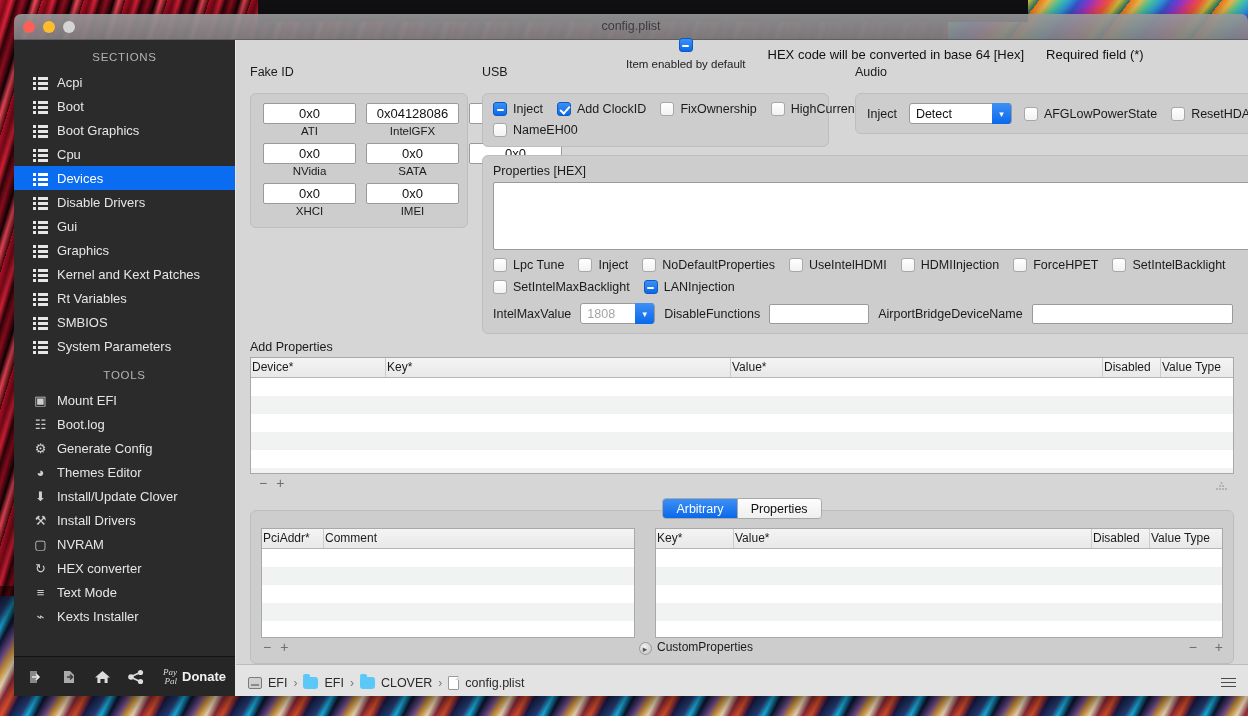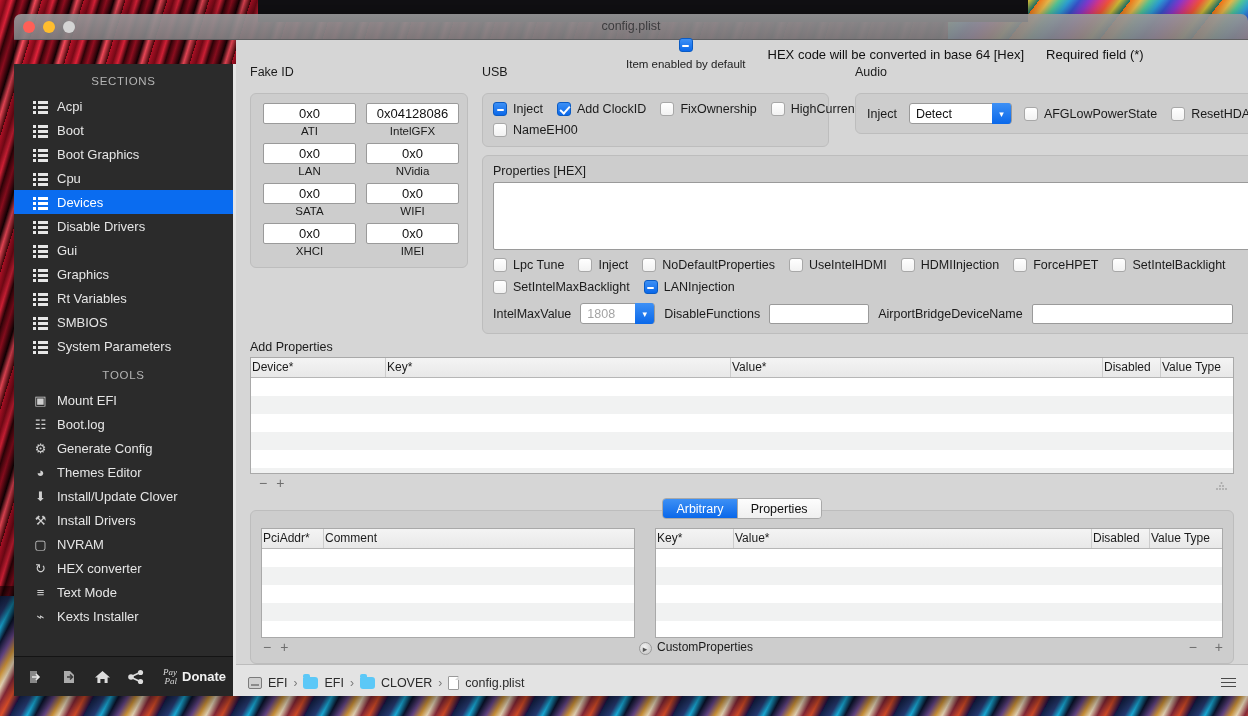--- a/index.html
+++ b/index.html
@@ -72,22 +72,21 @@
   .tl.yellow { background: #ffbd2e; }
   .tl.gray { background: #d4d4d4; }
 
   #body { flex: 1; display: flex; min-height: 0; }
 
   
   #sidebar {
     width: 222px; flex: 0 0 222px;
     background: #2b2b2b;
     display: flex; flex-direction: column;
-    border-right: 3px solid #e5e5e5;
-    margin-top: 24px;
+    border-right: 1px solid #e5e5e5;
   }
   .side-scroll { flex: 1; overflow: hidden; padding-top: 6px; }
   .side-header {
     text-align: center; color: #b4b4b4; font-size: 11.5px;
     letter-spacing: .7px; padding: 5px 0 7px;
   }
   .side-item {
     display: flex; align-items: center; gap: 9px;
     height: 24px; padding-left: 19px;
     color: #e6e6e6; font-size: 13px;
@@ -167,21 +166,21 @@
   
   .groupbox {
     background: #cdcdcd; border: 1px solid #bdbdbd; border-radius: 6px;
   }
   .grouplabel { font-size: 12.5px; color: #1b1b1b; margin-bottom: 14px; }
 
   
   #row1 { display: flex; padding: 0 14px; gap: 0; flex: 0 0 auto; }
   #fakeid-wrap { width: 218px; flex: 0 0 218px; }
   #fakeid-box { padding: 9px 12px 10px; }
-  .fake-grid { display: grid; grid-template-columns: 1fr 1fr; gap: 6px 10px; }
+  .fake-grid { display: grid; grid-template-columns: 1fr 1fr 1fr; gap: 6px 10px; }
   .fake-cell { text-align: center; }
   .fake-input {
     width: 93px; height: 21px; background: #fff;
     border: 1px solid #9a9a9a; border-radius: 2px;
     font-size: 13px; color: #111; text-align: center; line-height: 19px;
   }
   .fake-cap { font-size: 11.5px; color: #1b1b1b; margin-top: 1px; }
 
   #right1 { flex: 1; display: flex; flex-direction: column; padding-left: 14px; }
   #usb-audio { display: flex; gap: 26px; }
@@ -376,20 +375,24 @@
               <span class="side-icon ic-list"></span>
               <span>Disable Drivers</span>
             </div>
             <div class="side-item">
               <span class="side-icon ic-list"></span>
               <span>Gui</span>
             </div>
             <div class="side-item">
               <span class="side-icon ic-list"></span>
               <span>Graphics</span>
+            </div>
+            <div class="side-item">
+              <span class="side-icon ic-list"></span>
+              <span>Kernel and Kext Patches</span>
             </div>
             <div class="side-item">
               <span class="side-icon ic-list"></span>
               <span>Rt Variables</span>
             </div>
             <div class="side-item">
               <span class="side-icon ic-list"></span>
               <span>SMBIOS</span>
             </div>
             <div class="side-item">

